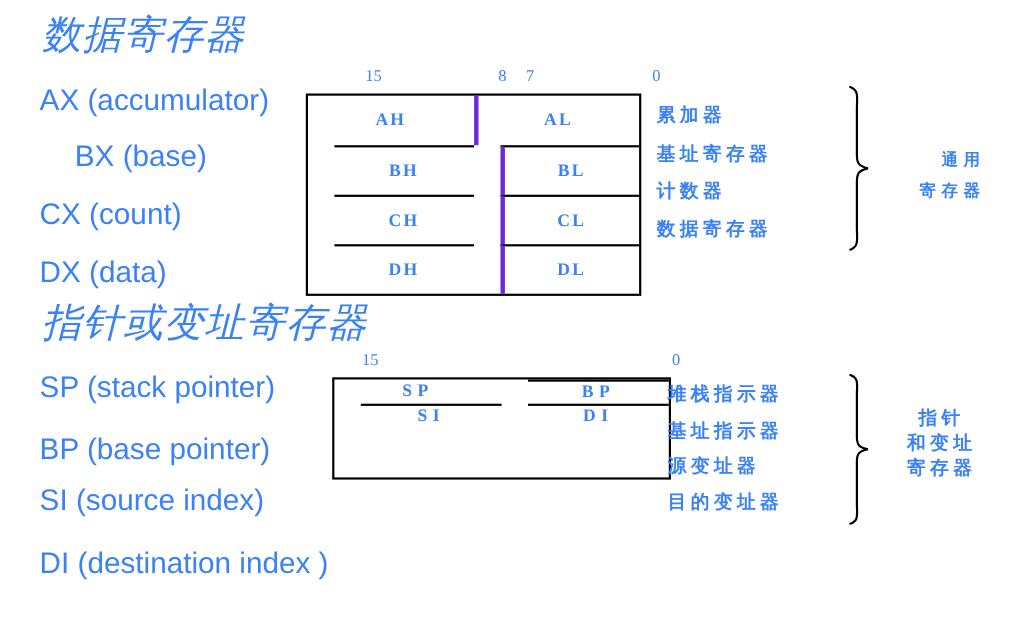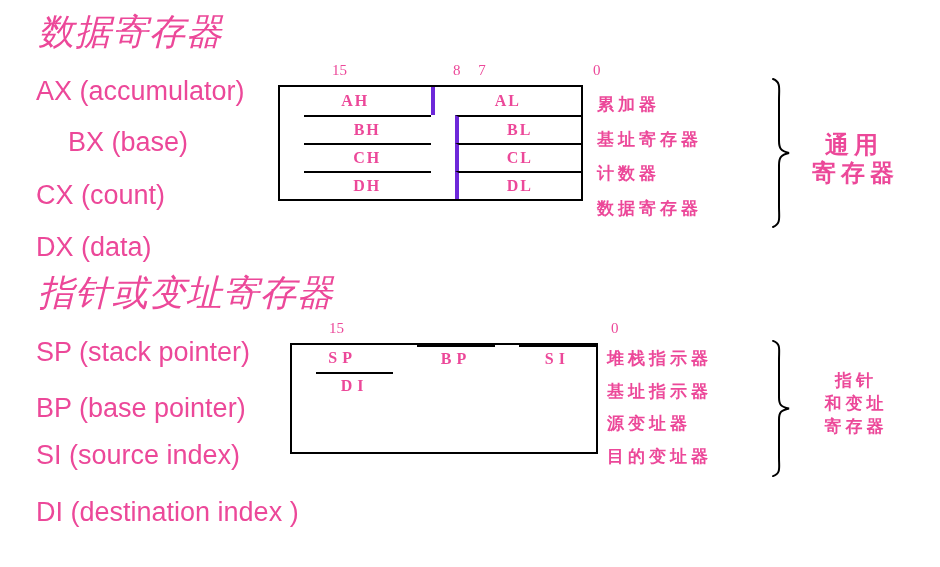--- a/index.html
+++ b/index.html
@@ -1,45 +1,45 @@
 <!DOCTYPE html>
 <html><head>
 <meta charset="utf-8">
 <style>
   html, body { margin: 0; padding: 0; background: #fff; }
   .slide {
     position: relative;
     width: 940px;
     height: 567px;
     background: #ffffff;
-    color: #ec4899;
+    color: #3b82f6;
     font-family: "Liberation Sans", sans-serif;
     overflow: hidden;
   }
   .abs { position: absolute; }
   .sec-title {
     font-family: "DejaVu Serif", serif;
     font-style: italic;
     font-size: 36px;
     letter-spacing: 1px;
     white-space: nowrap;
   }
   .reg-name {
     font-size: 27px;
     white-space: nowrap;
   }
   .reg-table {
     box-sizing: border-box;
     border: 2px solid #000;
     display: grid;
   }
-  .t1 { left: 278px; top: 85px; width: 305px; height: 116px;
+  .t1 { left: 278px; top: 85px; width: 305px; height: 184px;
         grid-template-columns: 1fr 1fr; grid-template-rows: repeat(4, 1fr); }
-  .t2 { left: 290px; top: 343px; width: 308px; height: 111px;
-        grid-template-columns: 1fr 1fr 1fr; grid-template-rows: repeat(4, 1fr); }
+  .t2 { left: 302px; top: 343px; width: 308px; height: 93px;
+        grid-template-columns: 1fr 1fr; grid-template-rows: repeat(4, 1fr); }
   .cell {
     display: flex; align-items: center; justify-content: center;
     font-family: "Liberation Serif", serif;
     font-weight: bold;
     font-size: 16px;
     letter-spacing: 2px;
   }
   .t2 .cell { letter-spacing: 5px; }
   .bt { border-top: 2px solid #000; margin-left: 24px; }
   .bl { border-left: 4px solid #6d28d9; }
@@ -56,21 +56,21 @@
     font-size: 17px;
     letter-spacing: 4px;
     white-space: nowrap;
   }
   .brace-label {
     font-family: "DejaVu Serif", serif;
     font-weight: bold;
     text-align: center;
     white-space: nowrap;
   }
-  .bl1 { left: 812px; top: 131px; width: 84px; font-size: 24px; letter-spacing: 5px; line-height: 28px; }
+  .bl1 { left: 812px; top: 131px; width: 84px; font-size: 15px; letter-spacing: 5px; line-height: 28px; text-align: right; }
   .bl2 { left: 810px; top: 369px; width: 92px; font-size: 17px; letter-spacing: 4px; line-height: 23px; }
   .brace svg { display: block; width: 100%; height: 100%; }
 </style>
 </head>
 <body>
 
 <div class="slide">
 
   <div class="abs sec-title" style="left:38px; top:8px;">数据寄存器</div>
 

